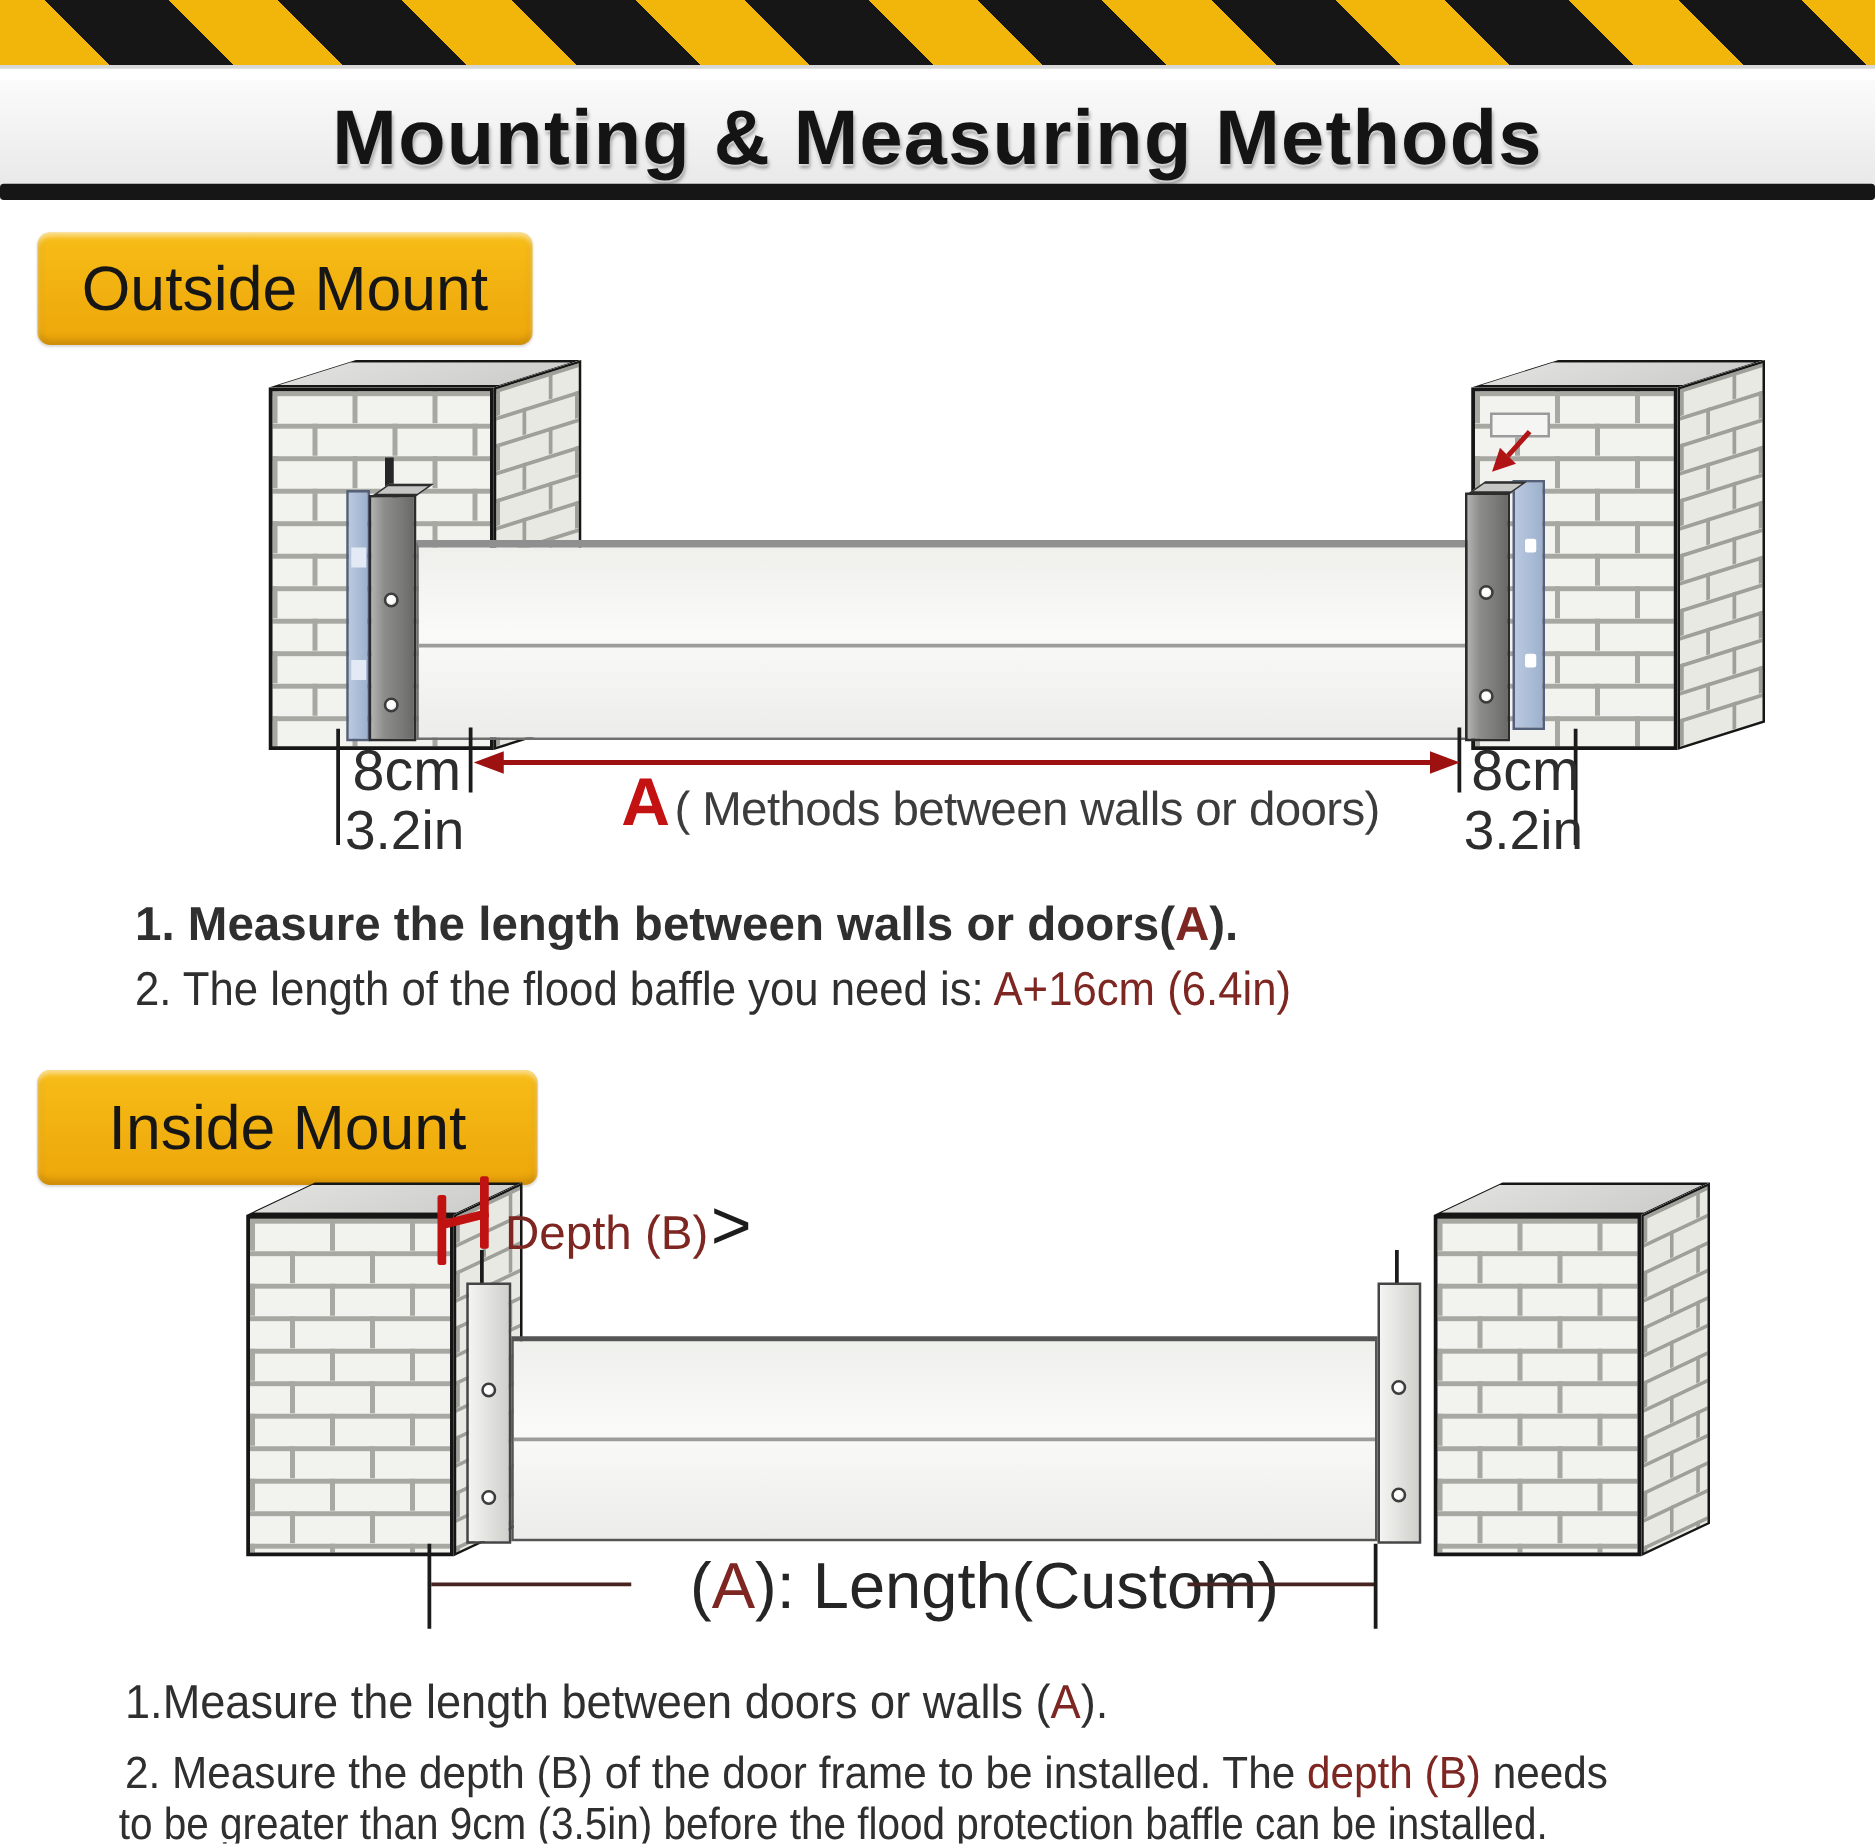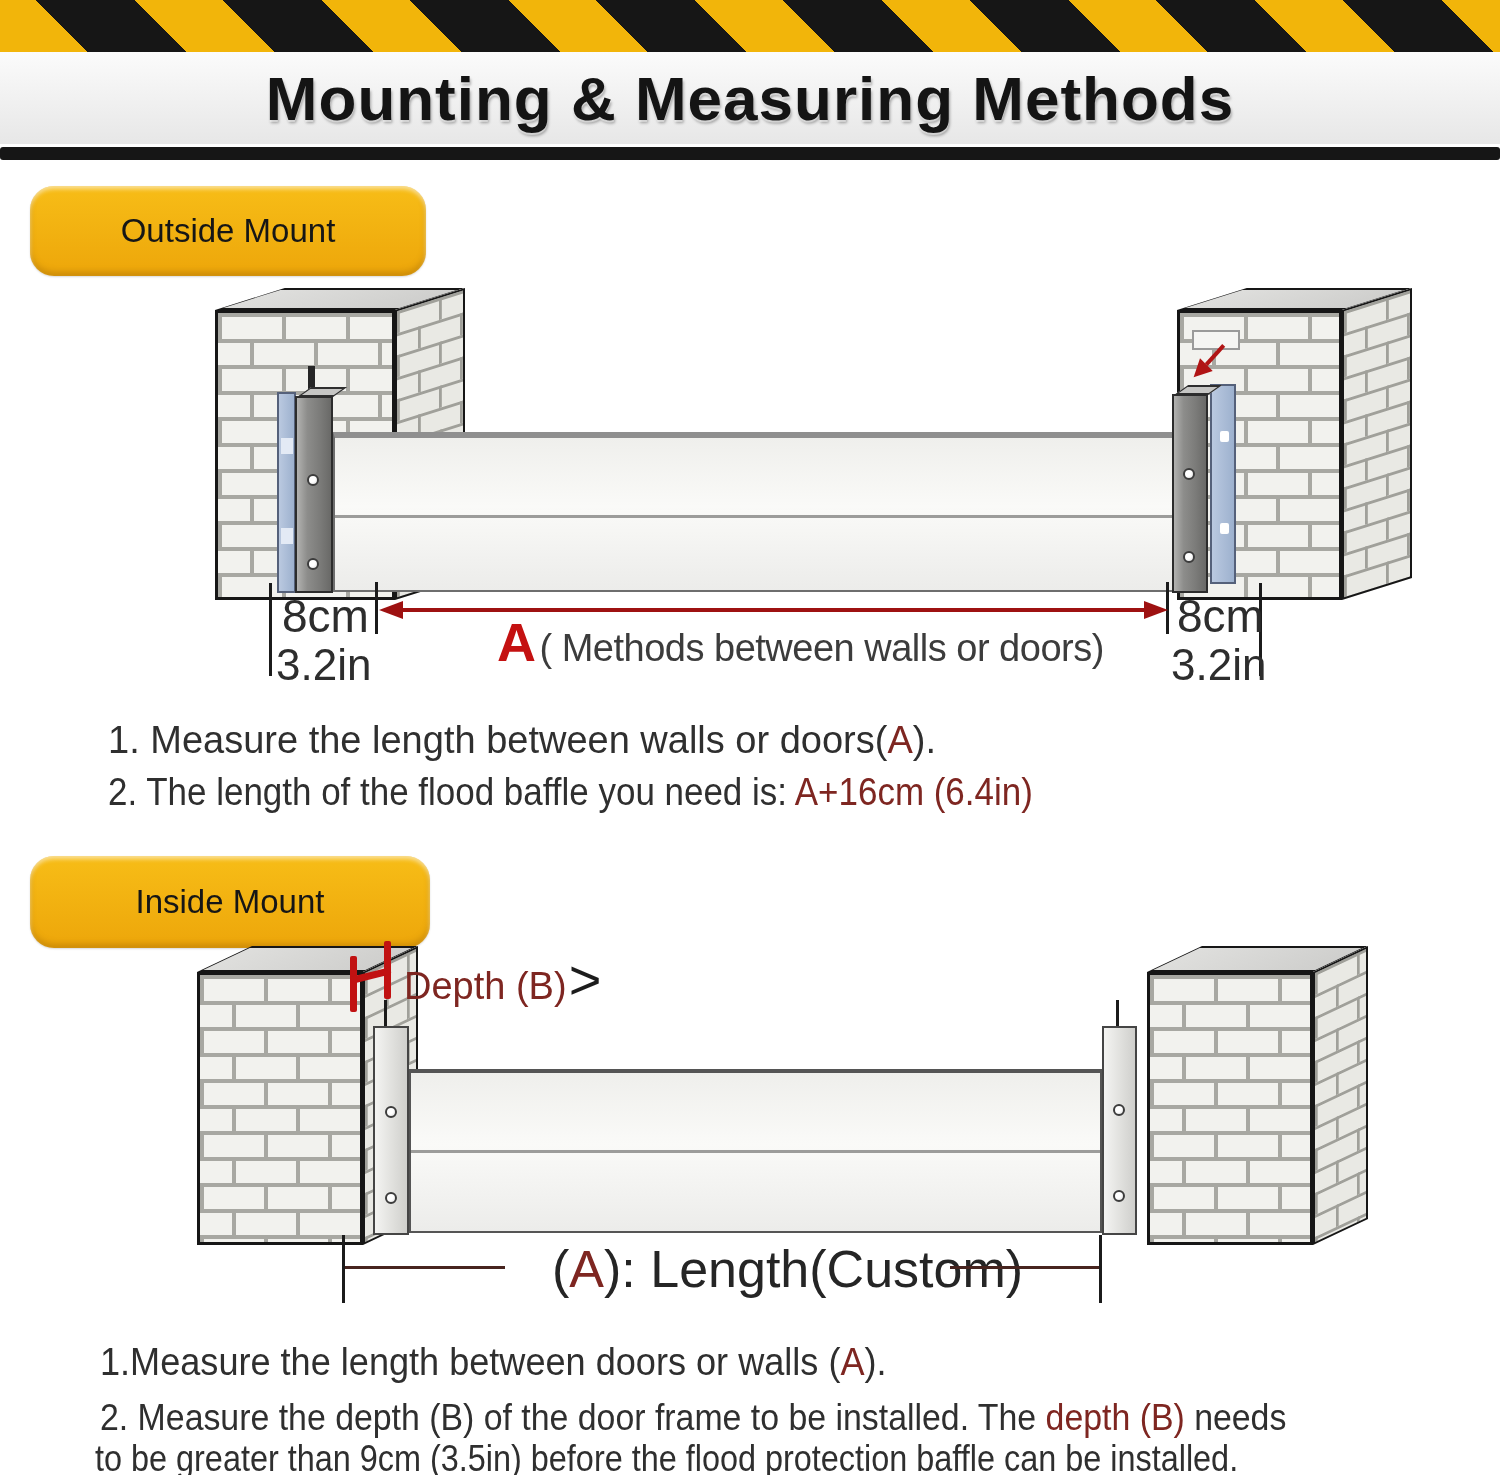--- a/index.html
+++ b/index.html
@@ -4,31 +4,31 @@
 <style>
   html,body{margin:0;padding:0;background:#ffffff;}
   #page{position:relative;width:1500px;height:1475px;background:#ffffff;overflow:hidden;
         font-family:"Liberation Sans", sans-serif;}
   .abs{position:absolute;box-sizing:border-box;}
 
   
   .stripes{left:0;top:0;width:1500px;height:55px;
     background:repeating-linear-gradient(45deg,#f2b50a 0 62px,#161616 62px 132px);
     border-bottom:3px solid #d8d8d8;}
-  .titleband{left:0;top:52px;width:1500px;height:92px;
+  .titleband{left:0;top:64px;width:1500px;height:92px;
     background:linear-gradient(180deg,#fbfbfb,#e7e7e7);
     display:flex;align-items:center;justify-content:center;}
   .title{font-size:62px;font-weight:bold;color:#141414;letter-spacing:1px;
     text-shadow:0 2px 1px rgba(255,255,255,.55),1px 3px 3px rgba(0,0,0,.35);}
   .darkbar{left:0;top:147px;width:1500px;height:13px;background:#161616;border-radius:3px;}
 
   
-  .badge{background:linear-gradient(180deg,#f7bd17,#eda60a);border-radius:24px;
+  .badge{background:linear-gradient(180deg,#f7bd17,#eda60a);border-radius:10px;
     box-shadow:inset 0 3px 4px rgba(255,255,255,.55), inset 0 -4px 6px rgba(140,90,0,.35), 0 1px 2px rgba(0,0,0,.15);
-    display:flex;align-items:center;justify-content:center;font-size:33px;color:#161616;}
+    display:flex;align-items:center;justify-content:center;font-size:50px;color:#161616;}
 
   
   .brick{background-color:#f2f2ee;background-image:
       conic-gradient(from 270deg at 4px 26px,#a8a8a2 0 25%,transparent 0),
       conic-gradient(from 270deg at 4px 26px,#a8a8a2 0 25%,transparent 0),
       linear-gradient(#a8a8a2 0 4px,transparent 4px);
     background-size:64px 52px,64px 52px,100% 26px;
     background-position:0 0,32px 26px,0 0;}
   .brick-side{background-color:#e9e9e4;background-image:
       conic-gradient(from 270deg at 3px 22px,#a0a09a 0 25%,transparent 0),
@@ -144,21 +144,21 @@
     <div class="abs lbl" style="left:282px;top:593px;font-size:46px;">8cm</div>
     <div class="abs lbl" style="left:276px;top:643px;">3.2in</div>
     <div class="abs lbl" style="left:1177px;top:593px;font-size:46px;">8cm</div>
     <div class="abs lbl" style="left:1171px;top:643px;">3.2in</div>
 
     <div class="abs spanlbl" style="left:497px;top:620px;">
       <span class="span-a">A</span>
       <span class="span-rest">( Methods between walls or doors)</span>
     </div>
 
-    <div class="abs step" style="left:108px;top:718px;">
+    <div class="abs step" style="left:108px;top:718px;font-weight:bold;">
       <span>1. Measure the length between walls or doors(</span><span class="hl">A</span><span>).</span>
     </div>
     <div class="abs step" style="left:108px;top:770px;transform:scaleX(.92);">
       <span>2. The length of the flood baffle you need is: </span><span class="hl">A+16cm (6.4in)</span><span></span>
     </div>
   </div>
 
   <div class="abs badge" style="left:30px;top:856px;width:400px;height:92px;">
     <span>Inside Mount</span>
   </div>

